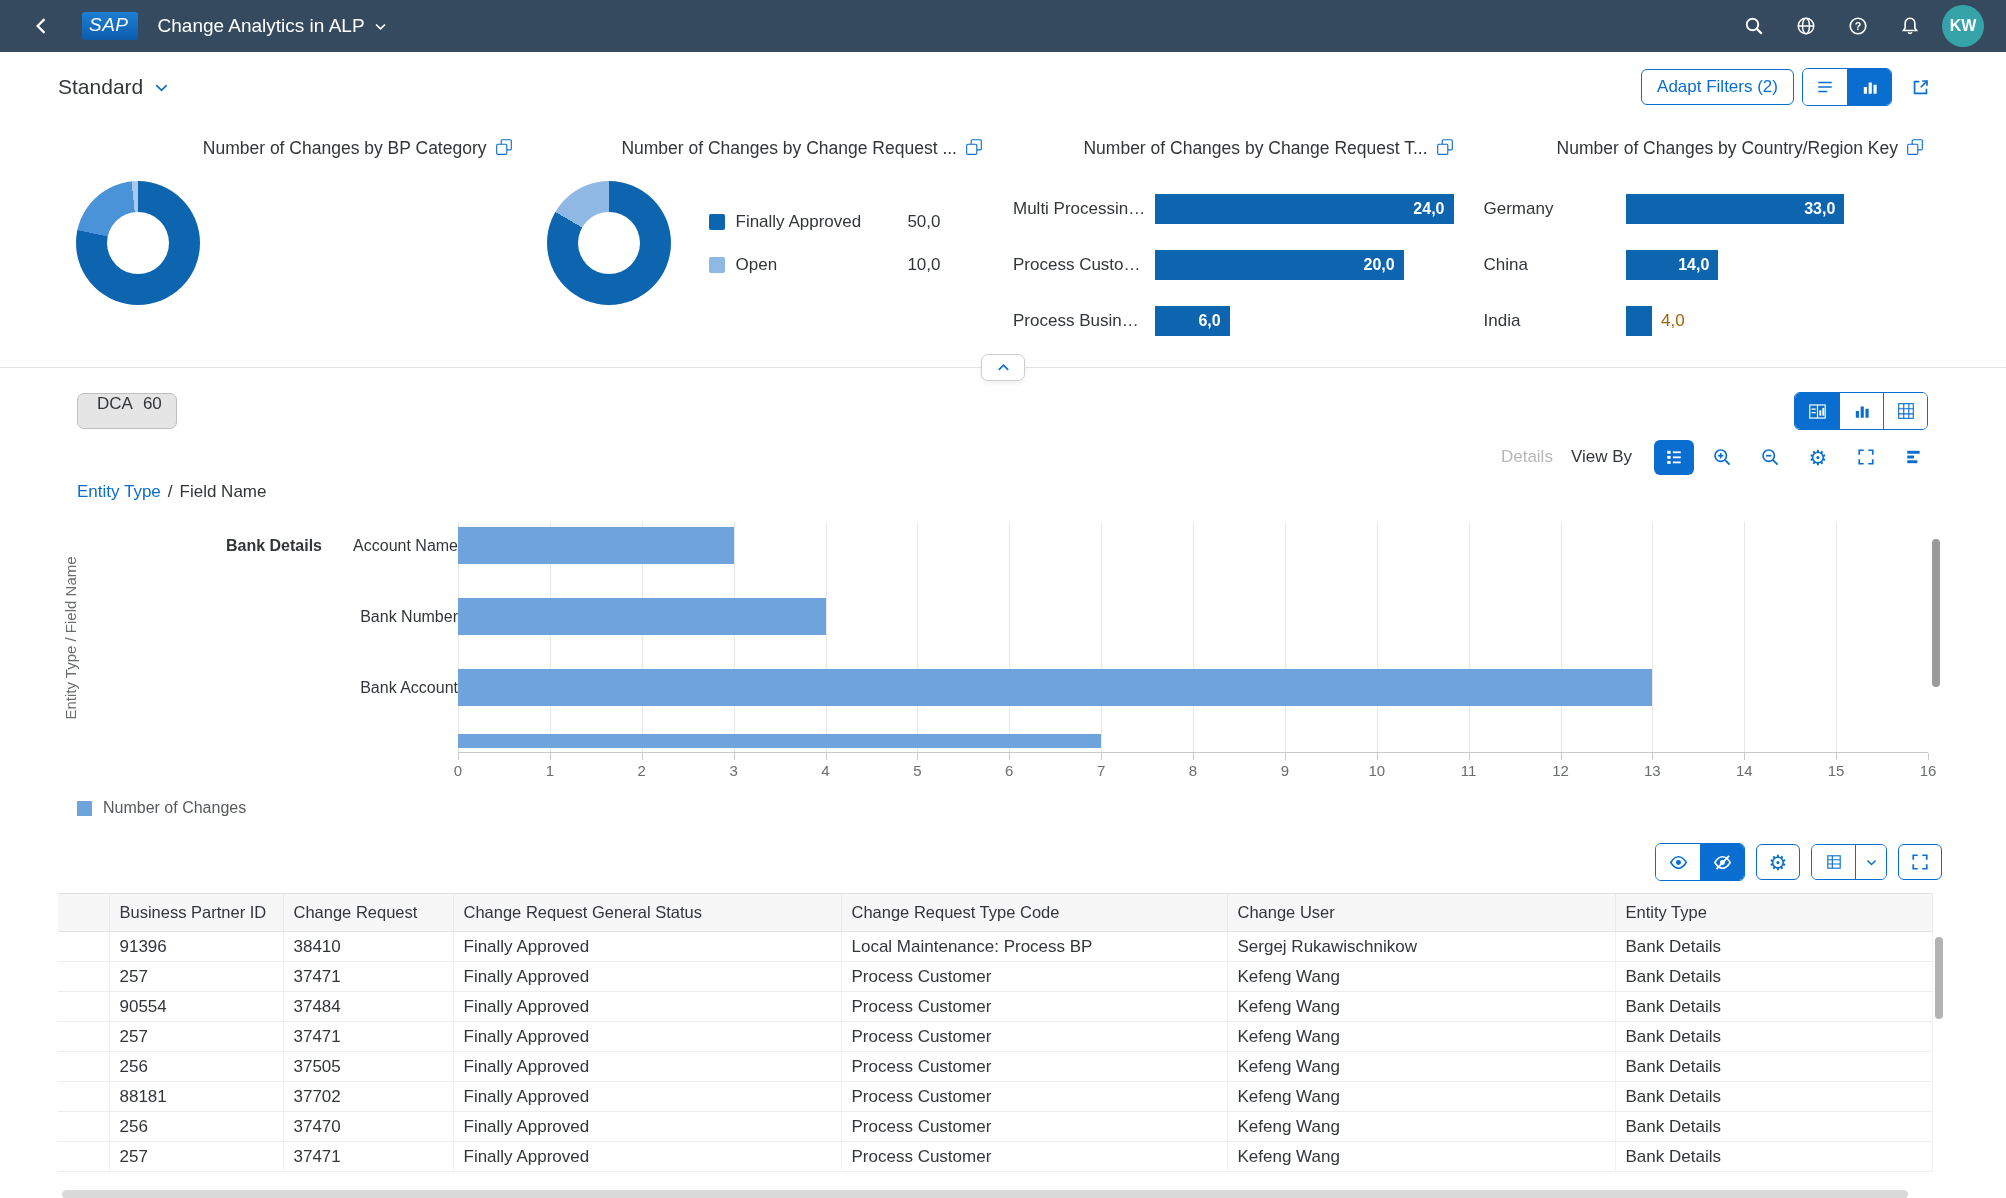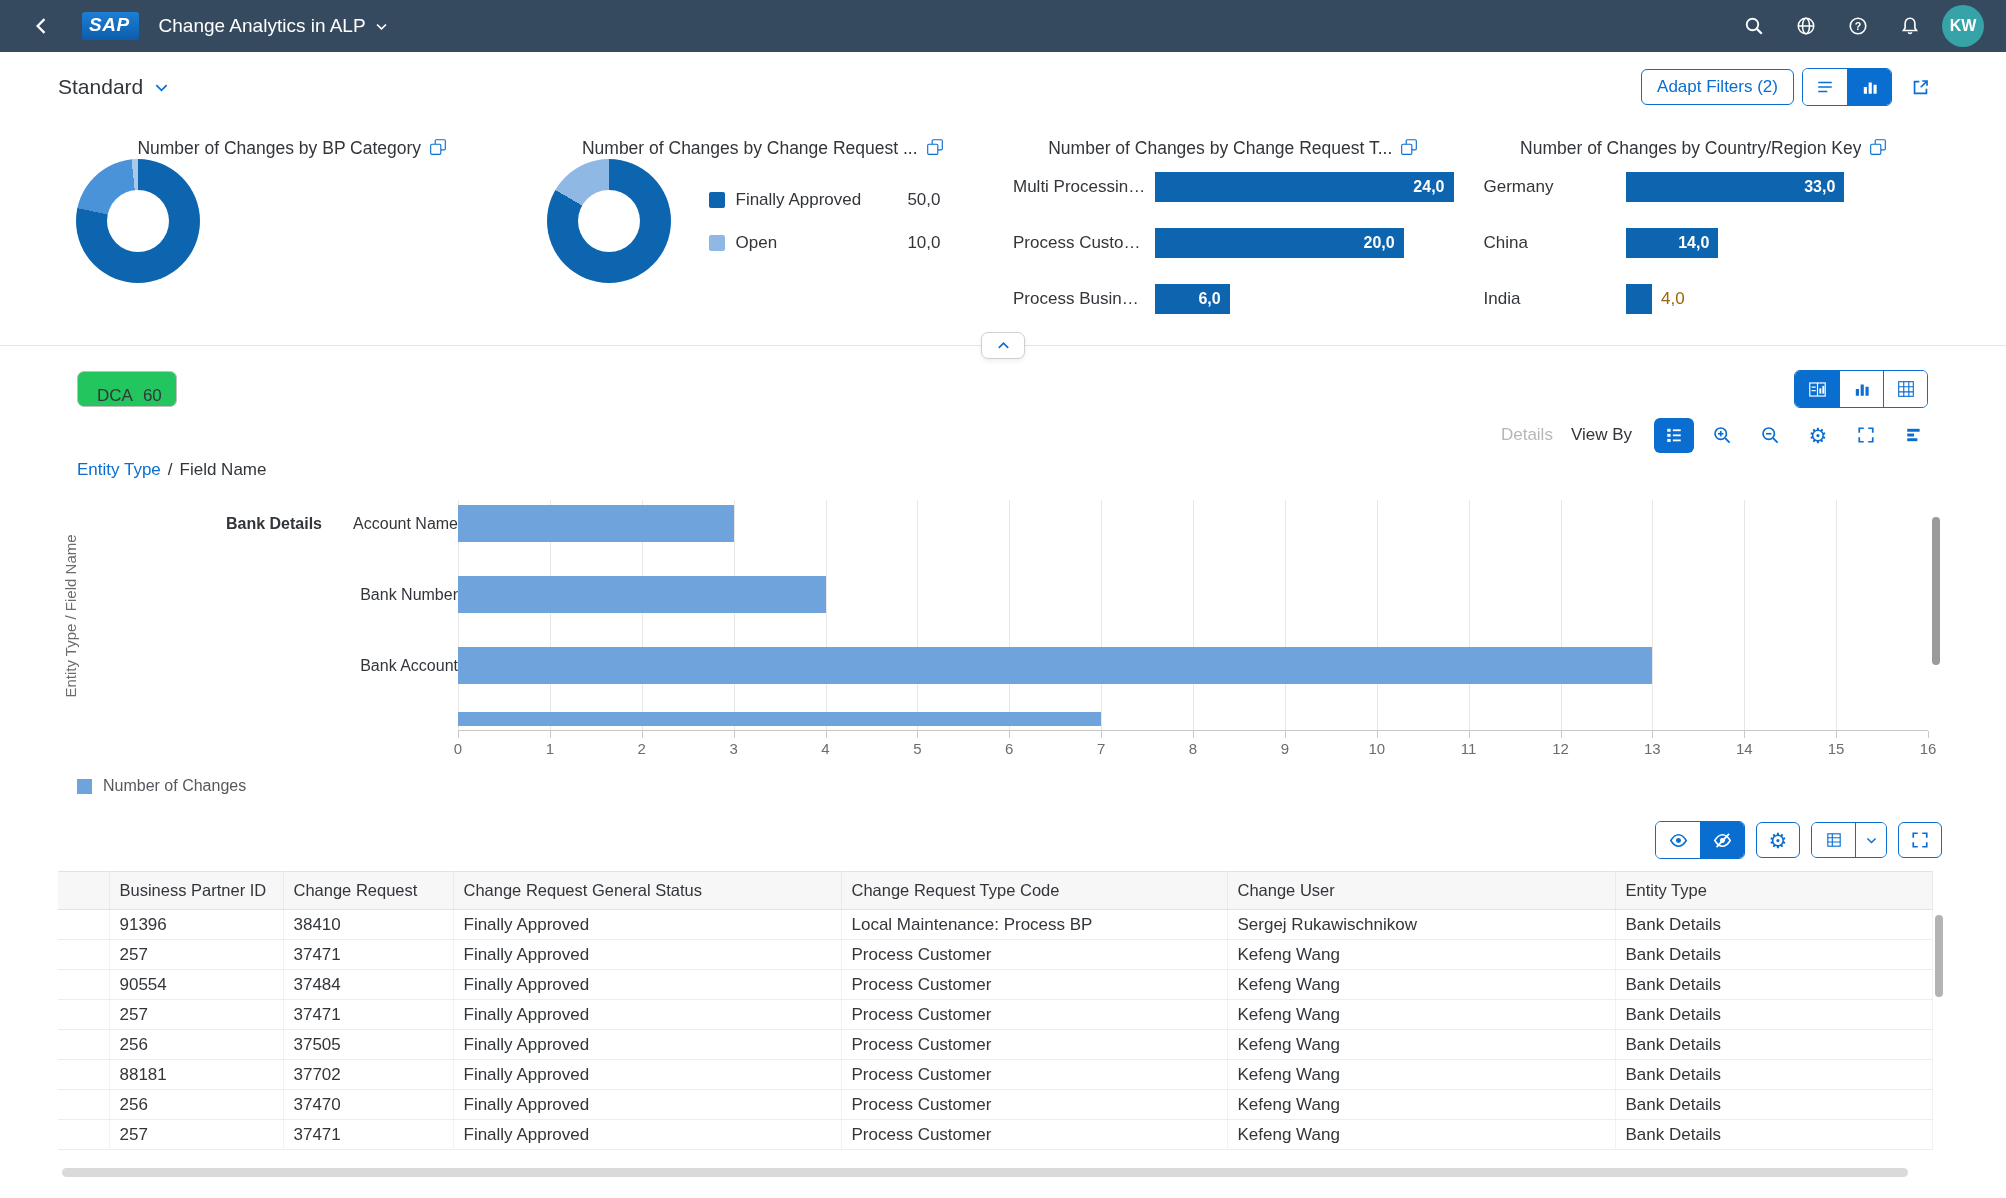--- a/index.html
+++ b/index.html
@@ -5,41 +5,41 @@
   *{margin:0;padding:0;box-sizing:border-box}
   html,body{width:2006px;height:1198px}
   body{font-family:"Liberation Sans","DejaVu Sans",sans-serif;background:#fff;color:#32363a;overflow:hidden}
   .page{width:2006px;height:1198px;display:flex;flex-direction:column;background:#fff;overflow:hidden}
 
   
   .shell{height:52px;background:#354a5f;display:flex;align-items:center;justify-content:space-between;padding:0 22px;flex:0 0 auto}
   .shell-left{display:flex;align-items:center;gap:20px}
   .icon-btn{background:none;border:none;cursor:pointer;display:flex;align-items:center;justify-content:center}
   .shell-icon{width:40px;height:40px;color:#fff;border-radius:50%}
-  .sap-logo{background:linear-gradient(180deg,#1d7fd4,#0d5cab);color:#fff;font-weight:bold;font-style:italic;font-size:19px;padding:2px 9px 4px 7px;border-radius:3px;letter-spacing:.5px}
+  .sap-logo{background:linear-gradient(180deg,#1d7fd4,#0d5cab);color:#fff;font-weight:normal;font-style:italic;font-size:19px;padding:2px 9px 4px 7px;border-radius:3px;letter-spacing:.5px}
   .shell-title{color:#fff;font-size:19px;font-weight:500;display:flex;align-items:center;gap:9px;background:none;border:none;cursor:pointer}
   .shell-right{display:flex;align-items:center;gap:12px}
   .avatar{width:42px;height:42px;border-radius:50%;background:#35a3a8;color:#fff;font-size:16px;font-weight:bold;display:flex;align-items:center;justify-content:center;border:none;cursor:pointer}
 
   
   .filter-bar{height:70px;display:flex;align-items:center;justify-content:space-between;padding:0 66px 0 58px;background:#fff;flex:0 0 auto}
   .variant{display:flex;align-items:center;gap:11px;font-size:21px;color:#32363a;background:none;border:none;cursor:pointer}
   .variant .caret{color:#0a6ed1;display:flex}
   .filter-actions{display:flex;align-items:center;gap:8px}
   .btn-outline{font-size:17px;color:#0a6ed1;background:#fff;border:1px solid #0a6ed1;border-radius:6px;padding:7px 15px;cursor:pointer}
   .seg{display:flex;border:1px solid #0a6ed1;border-radius:6px;overflow:hidden;background:#fff}
   .seg button{width:44px;height:36px;background:#fff;color:#0a6ed1;border:none;display:flex;align-items:center;justify-content:center;cursor:pointer}
   .seg button + button{border-left:1px solid #0a6ed1}
   .seg button.sel{background:#0a6ed1;color:#fff}
   .plain-blue{color:#0a6ed1;width:40px;height:36px}
 
   
   .kpi-row{display:flex;gap:12px;padding:16px 64px 26px 72px;flex:0 0 auto}
   .kpi-card{flex:1;min-width:0;padding-right:18px}
-  .kpi-title-row{display:flex;align-items:flex-start;justify-content:center;gap:8px;}
+  .kpi-title-row{display:flex;align-items:flex-start;justify-content:flex-end;gap:8px;margin-bottom:22px}
   .kpi-title{font-size:17.5px;color:#32363a;white-space:nowrap;overflow:hidden;text-overflow:ellipsis}
   .card-copy{color:#0a6ed1;flex:0 0 auto;cursor:pointer}
   .donut-wrap{display:flex;align-items:center;gap:38px;padding-left:4px}
   .donut{width:124px;height:124px;border-radius:50%;position:relative}
   .donut::after{content:"";position:absolute;inset:31px;background:#fff;border-radius:50%}
   .kl{display:flex;flex-direction:column;gap:23px;flex:1;max-width:232px}
   .kl-row{display:flex;align-items:center;gap:11px;font-size:17px}
   .kl-sq{width:16px;height:16px;border-radius:2px;flex:0 0 auto}
   .kl-label{flex:1;color:#32363a;white-space:nowrap;overflow:hidden;text-overflow:ellipsis}
   .kl-val{color:#32363a}
@@ -51,21 +51,21 @@
   .kb-val.in{color:#fff;font-size:16px;font-weight:bold;padding-right:9px;white-space:nowrap}
   .kb-val.out{color:#a16207;font-size:17px;font-weight:normal;padding-left:9px;white-space:nowrap}
 
   
   .collapse-divider{position:relative;height:1px;background:#e3e3e3;flex:0 0 auto}
   .collapse-btn{position:absolute;left:50%;top:-13px;transform:translateX(-50%);width:44px;height:27px;background:#fff;border:1px solid #cfcfcf;border-radius:7px;color:#0a6ed1;display:flex;align-items:center;justify-content:center;cursor:pointer;box-shadow:0 2px 5px rgba(0,0,0,.07)}
 
   
   .chart-panel{padding-top:24px;flex:0 0 auto}
   .chart-top{display:flex;align-items:center;justify-content:space-between;padding:0 78px 0 77px}
-  .chip{display:flex;align-items:flex-end;height:36px;border:1px solid #bfbfbf;border-radius:7px;overflow:hidden;background:#22c55e;font-size:17px;cursor:pointer}
+  .chip{display:flex;align-items:flex-start;height:36px;border:1px solid #bfbfbf;border-radius:7px;overflow:hidden;background:#e5e5e5;font-size:17px;cursor:pointer}
   .chip-accent{width:7px;background:#47617c}
   .chip-label{display:flex;align-items:center;padding:0 8px 0 12px;color:#32363a}
   .chip-count{display:flex;align-items:center;padding:0 14px 0 2px;font-weight:normal;color:#32363a}
   .chart-toolbar{display:flex;align-items:center;justify-content:flex-end;gap:8px;height:48px;padding:6px 72px 0 0}
   .link{font-size:17px;background:none;border:none;cursor:pointer}
   .link.disabled{color:#b7b7b7;margin-right:10px}
   .link.dark{color:#32363a;margin-right:14px}
   .tool-btn{width:40px;height:35px;border:none;background:none;color:#0a6ed1;display:flex;align-items:center;justify-content:center;border-radius:6px;cursor:pointer}
   .tool-btn.active{background:#0a6ed1;color:#fff}
   .glyph{font-size:21px;line-height:1}

